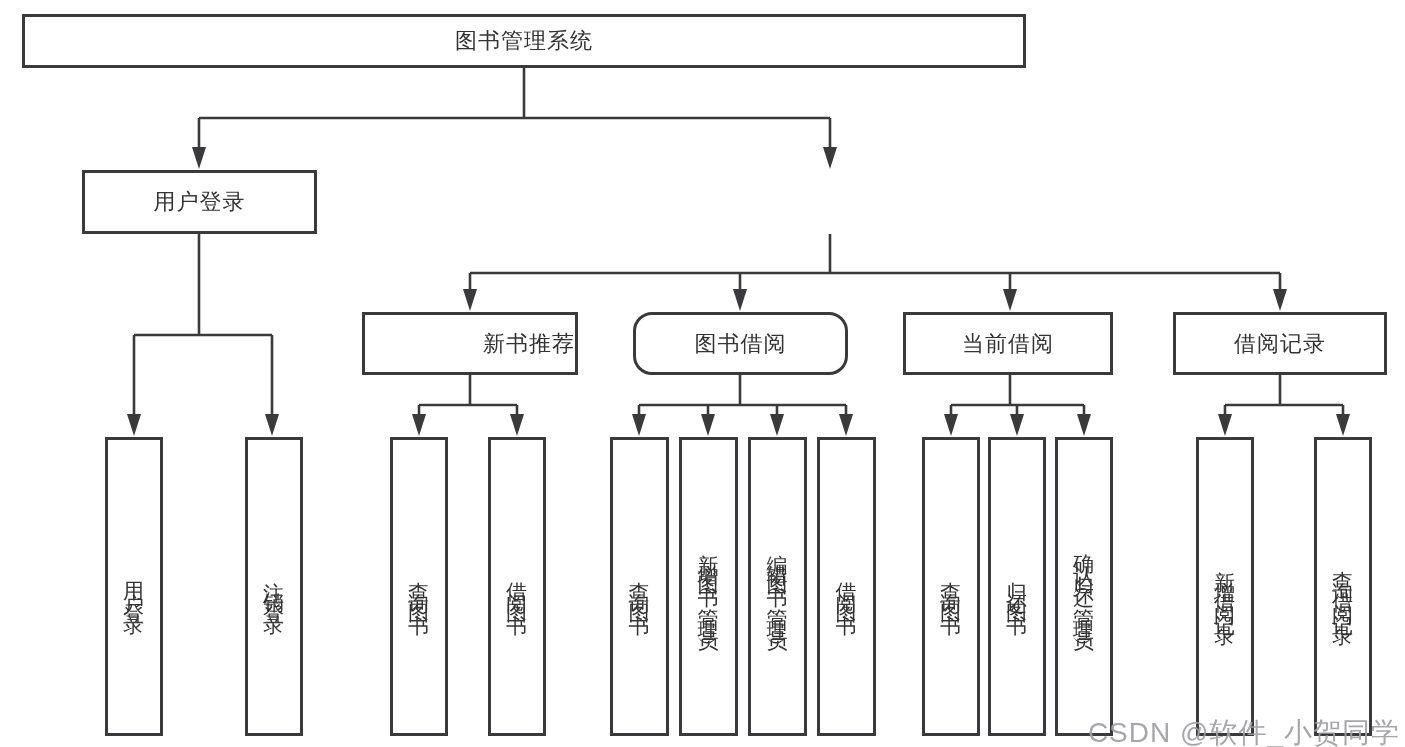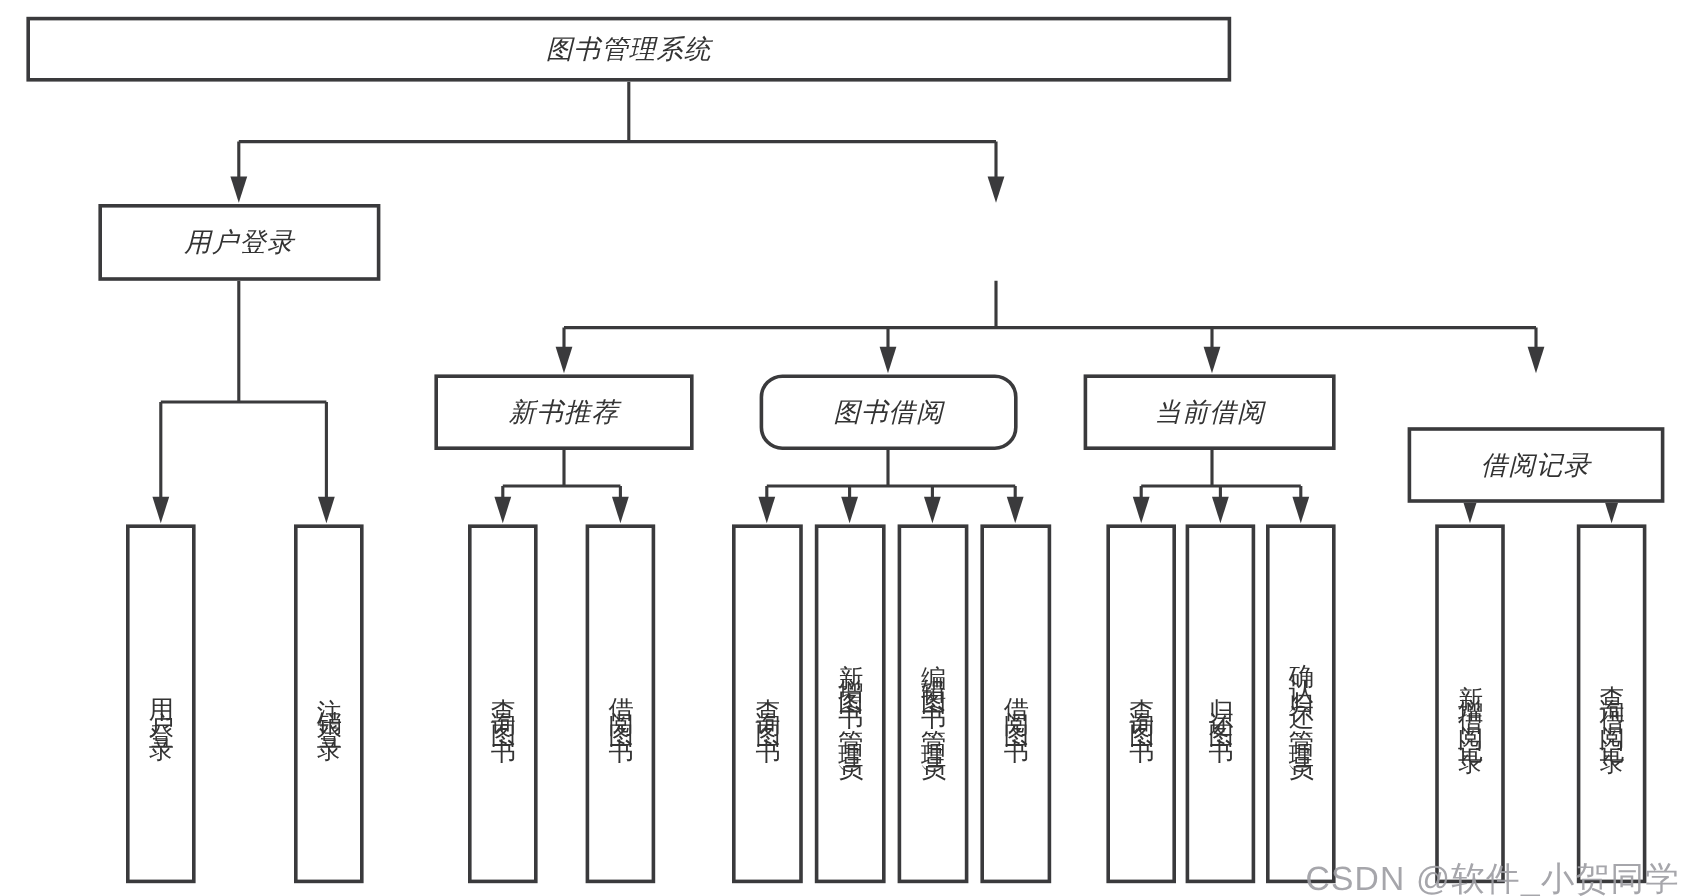--- a/index.html
+++ b/index.html
@@ -25,21 +25,20 @@
     display: flex;
     align-items: center;
     justify-content: center;
     color: #333333;
     z-index: 2;
   }
   .node.h span {
     font-size: 22px;
     letter-spacing: 1px;
     white-space: nowrap;
-    font-style: italic;
   }
   .node.v span {
     writing-mode: vertical-rl;
     text-orientation: mixed;
     font-size: 21px;
     line-height: 1;
     letter-spacing: 11px;
     white-space: nowrap;
   }
   .watermark {
@@ -102,30 +101,30 @@
   </svg>
 
   <div class="node h" style="left:22px; top:14px; width:1004px; height:54px;">
     <span>图书管理系统</span>
   </div>
 
   <div class="node h" style="left:82px; top:170px; width:235px; height:64px;">
     <span>用户登录</span>
   </div>
 
-  <div class="node h" style="left:362px; top:312px; width:216px; height:63px;">
+  <div class="node h" style="left:362px; top:312px; width:216px; height:63px;justify-content:flex-end;">
     <span>新书推荐</span>
   </div>
   <div class="node h" style="left:633px; top:312px; width:215px; height:63px;border-radius:19px;">
     <span>图书借阅</span>
   </div>
   <div class="node h" style="left:903px; top:312px; width:210px; height:63px;">
     <span>当前借阅</span>
   </div>
-  <div class="node h" style="left:1173px; top:312px; width:214px; height:63px;margin-top:44px;">
+  <div class="node h" style="left:1173px; top:312px; width:214px; height:63px;">
     <span>借阅记录</span>
   </div>
 
   <div class="node v" style="left:105px; top:437px; width:58px; height:299px;">
     <span>用户登录</span>
   </div>
   <div class="node v" style="left:245px; top:437px; width:58px; height:299px;">
     <span>注销登录</span>
   </div>
 

